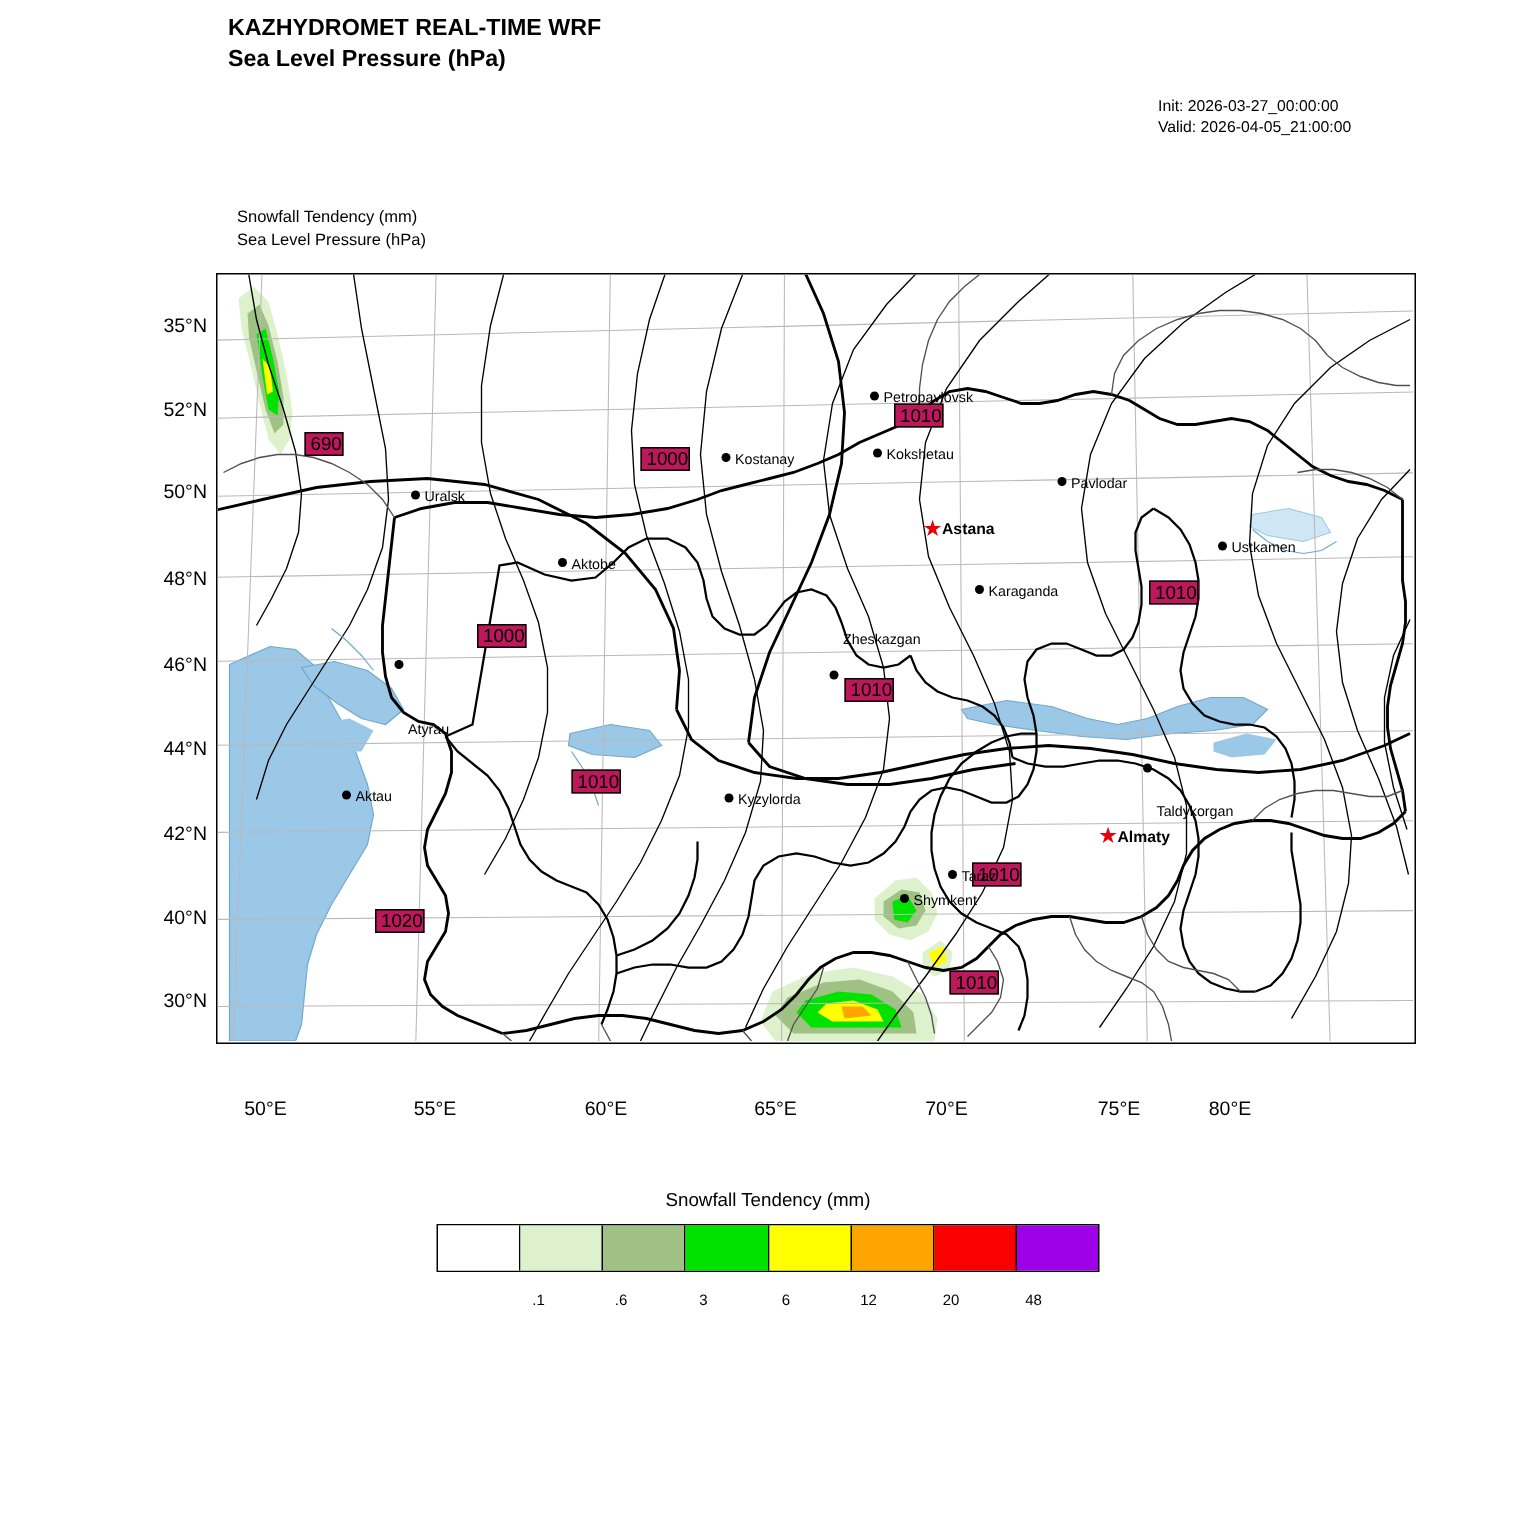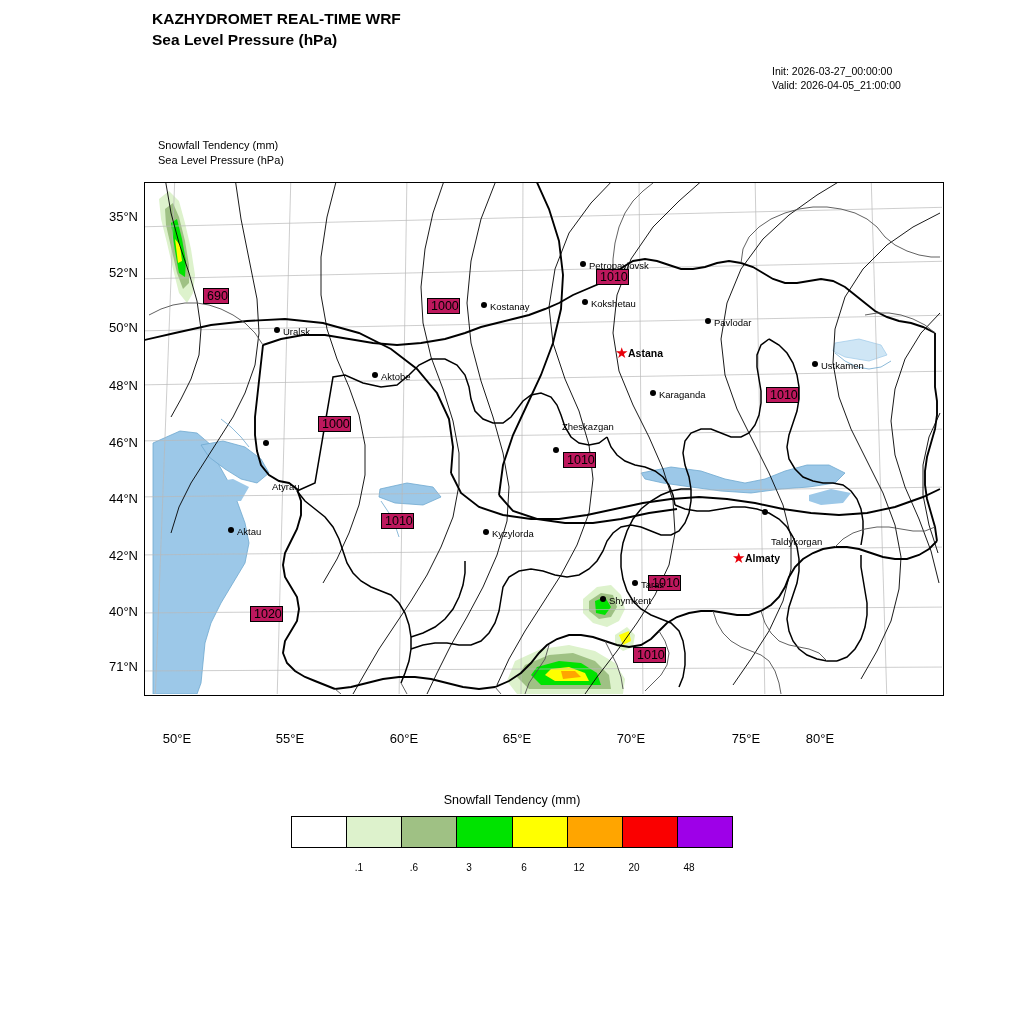--- a/index.html
+++ b/index.html
@@ -257,21 +257,21 @@
 </div>
 
 <div class="abs ylab" style="left:72px; top:209px;">35°N</div>
 <div class="abs ylab" style="left:72px; top:265px;">52°N</div>
 <div class="abs ylab" style="left:72px; top:320px;">50°N</div>
 <div class="abs ylab" style="left:72px; top:378px;">48°N</div>
 <div class="abs ylab" style="left:72px; top:435px;">46°N</div>
 <div class="abs ylab" style="left:72px; top:491px;">44°N</div>
 <div class="abs ylab" style="left:72px; top:548px;">42°N</div>
 <div class="abs ylab" style="left:72px; top:604px;">40°N</div>
-<div class="abs ylab" style="left:72px; top:659px;">71°N</div>
+<div class="abs ylab" style="left:72px; top:659px;">30°N</div>
 
 <div class="abs xlab" style="left:142px; top:731px;">50°E</div>
 <div class="abs xlab" style="left:255px; top:731px;">55°E</div>
 <div class="abs xlab" style="left:369px; top:731px;text-align:center;">60°E</div>
 <div class="abs xlab" style="left:482px; top:731px;">65°E</div>
 <div class="abs xlab" style="left:596px; top:731px;">70°E</div>
 <div class="abs xlab" style="left:711px; top:731px;">75°E</div>
 <div class="abs xlab" style="left:785px; top:731px;">80°E</div>
 
 <div class="abs clabel" style="left:203px; top:288px;">690</div>

